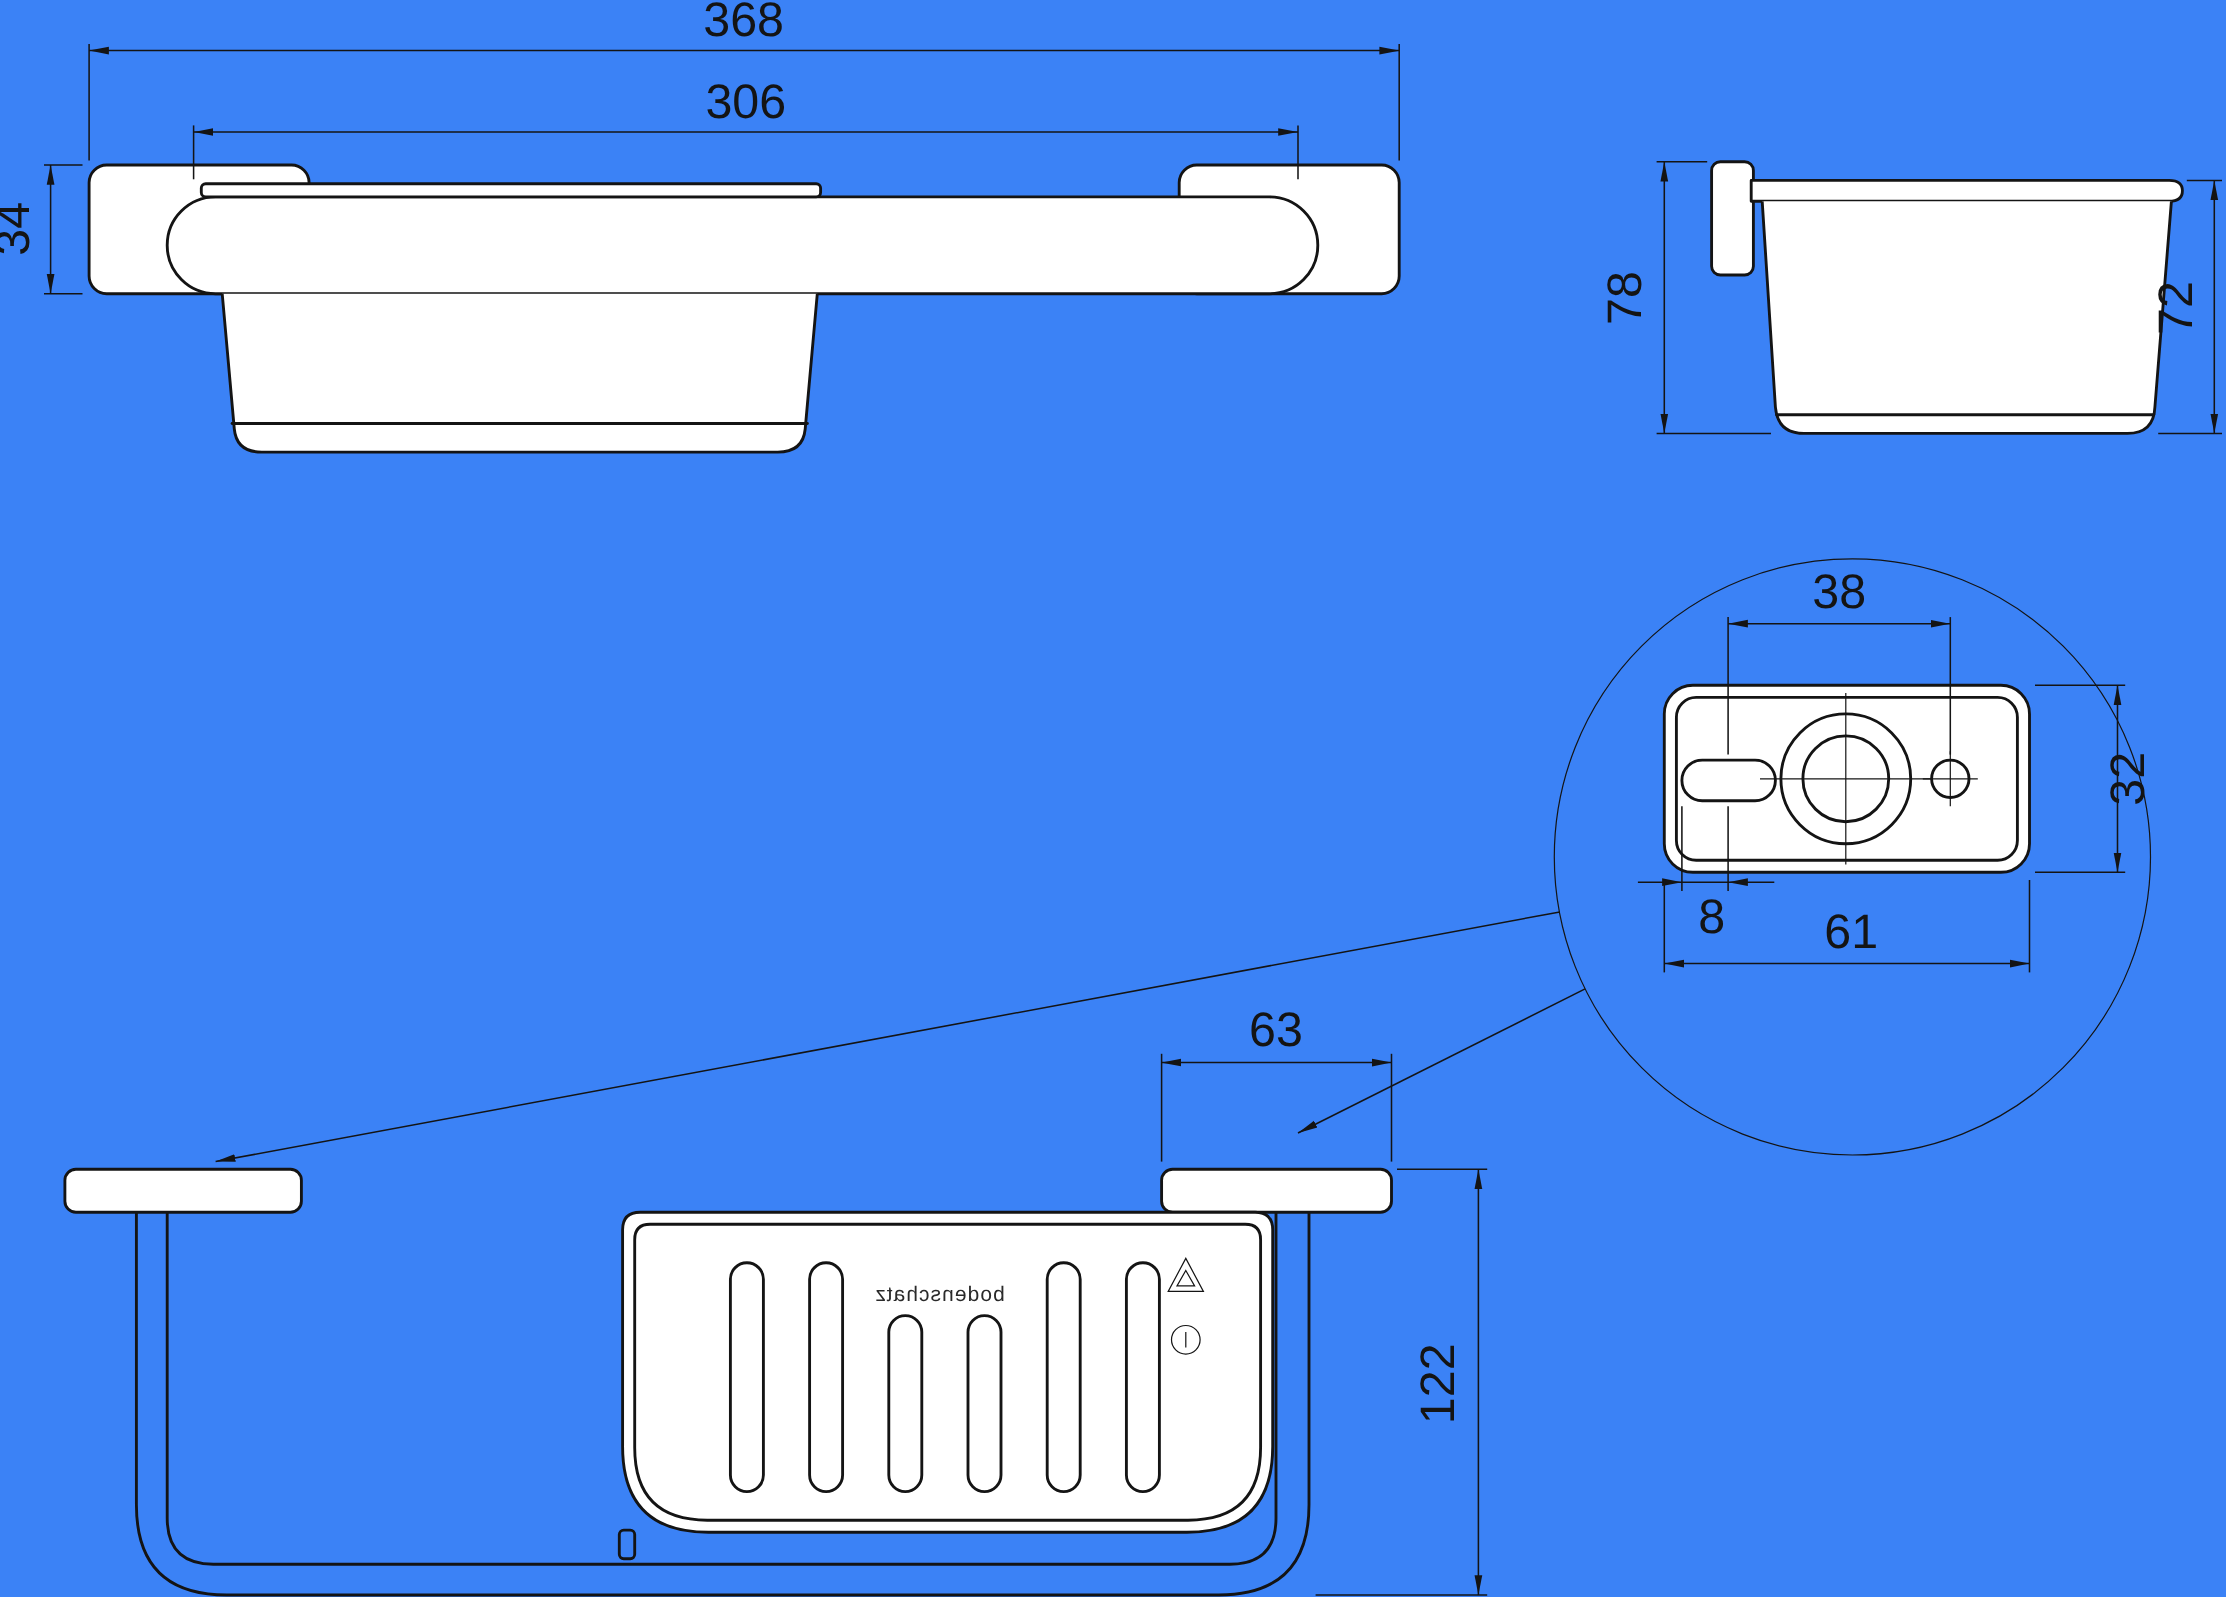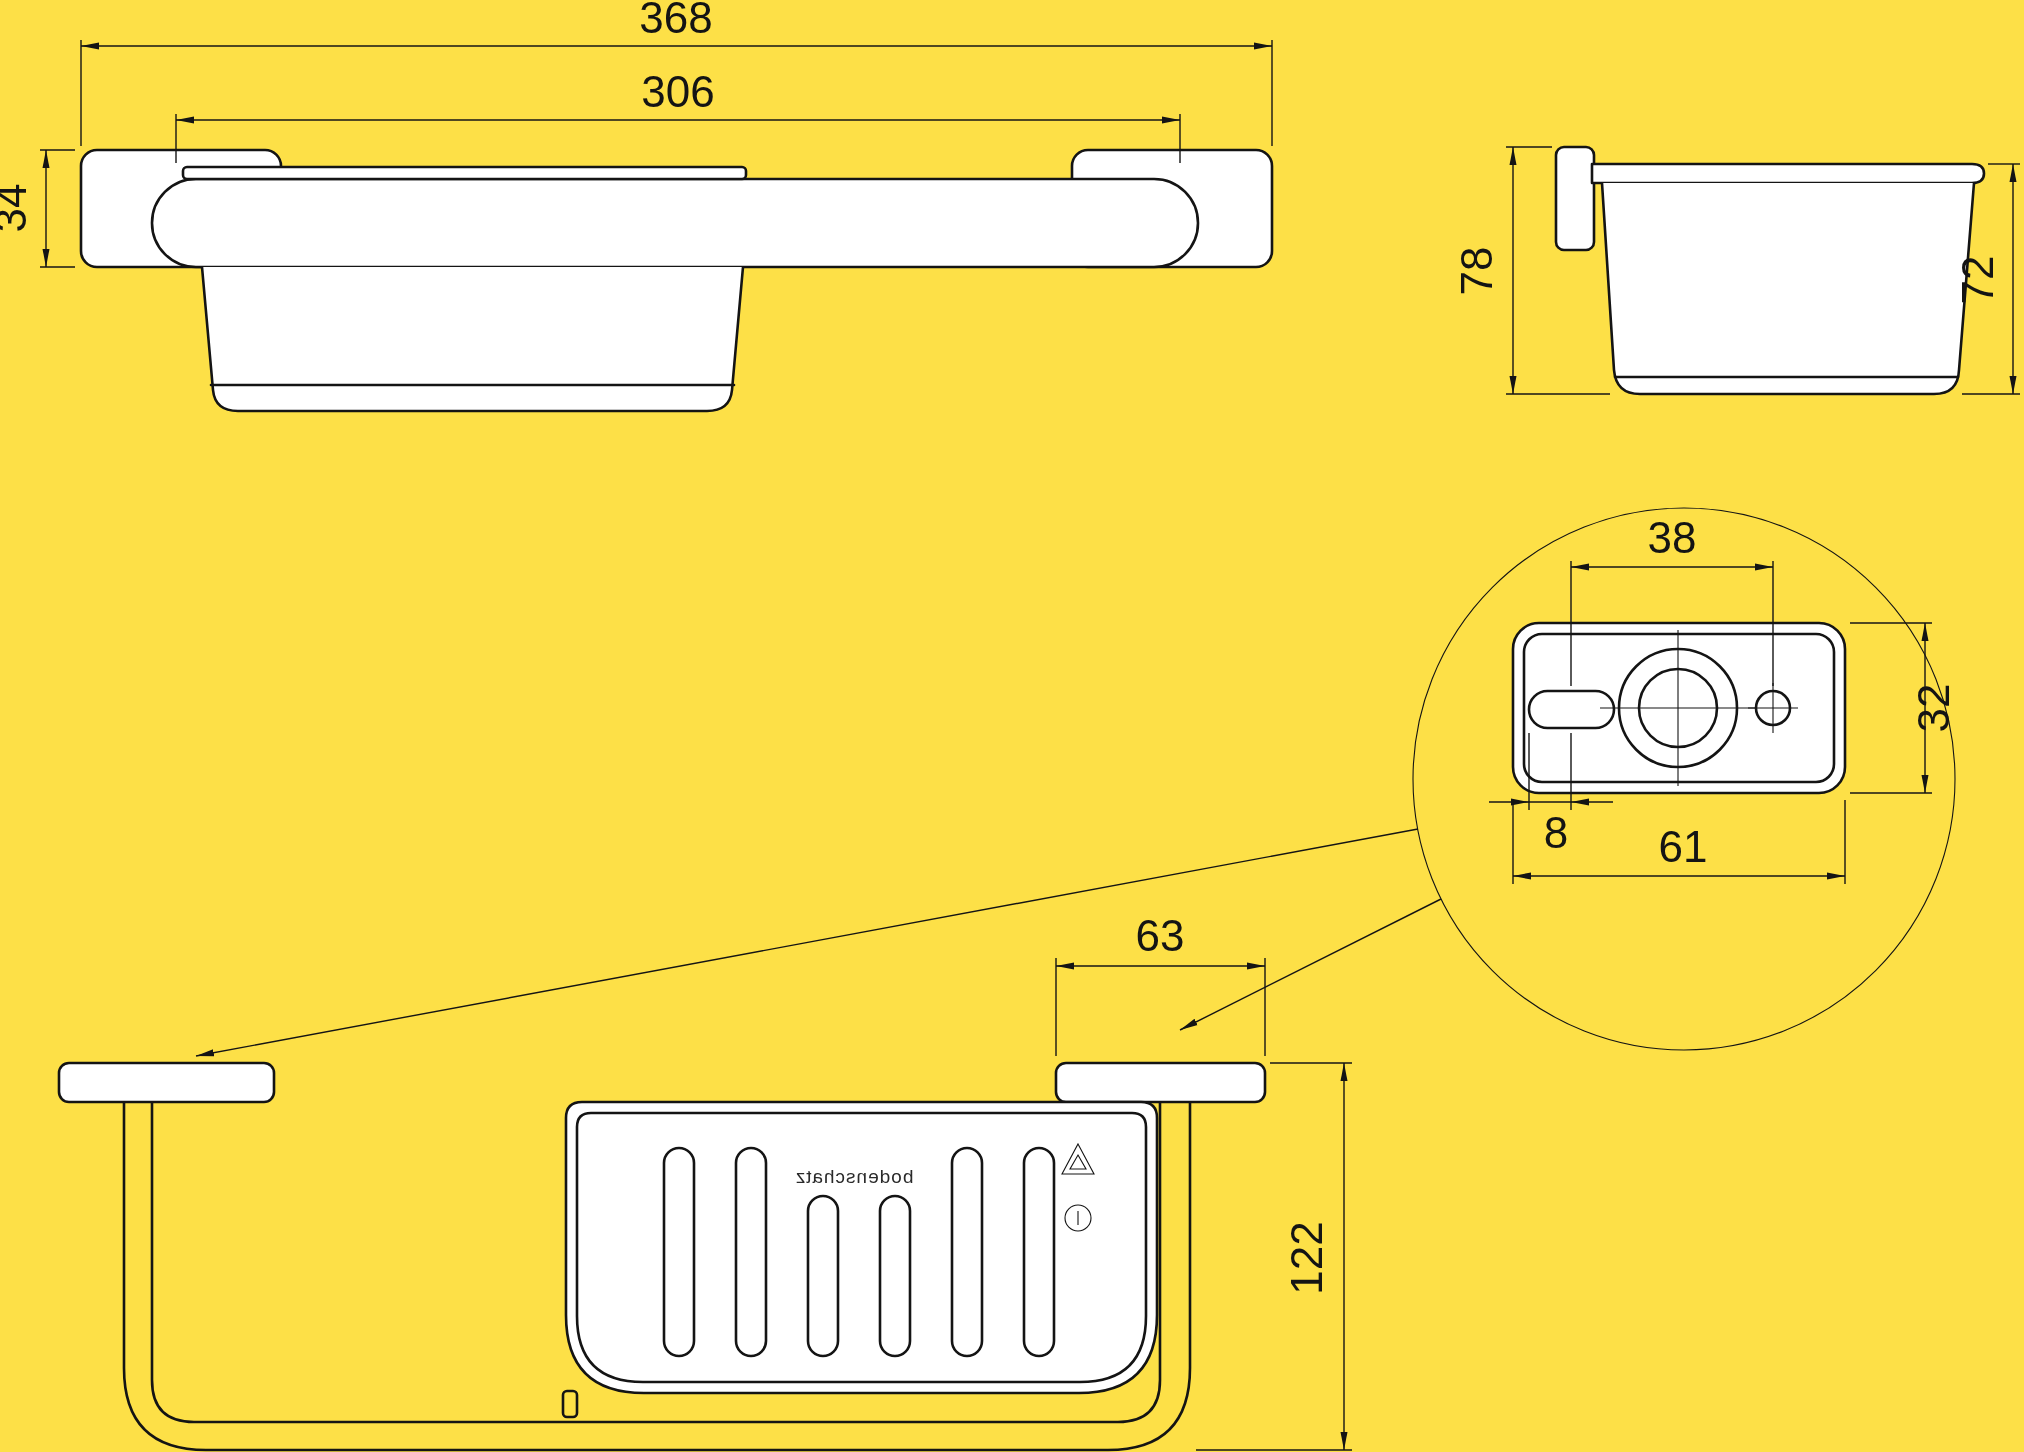--- a/index.html
+++ b/index.html
@@ -1,17 +1,17 @@
 <!DOCTYPE html>
 <html><head>
 <meta charset="utf-8">
 <title>Technical Drawing</title>
 <style>
   html,body{margin:0;padding:0;background:#ffffff}
-  .canvas{width:2024px;height:1452px;position:relative;background:#fde047}
+  .canvas{width:2024px;height:1452px;position:relative;background:#3b82f6}
   svg{display:block}
   .geo{fill:none;stroke:#141414;stroke-width:2.6;stroke-linejoin:round;stroke-linecap:round}
   .geow{fill:#ffffff;stroke:#141414;stroke-width:2.6;stroke-linejoin:round}
   .dim{stroke:#141414;stroke-width:1.4;fill:none}
   .thin{stroke:#141414;stroke-width:1.1;fill:none}
   .dimtxt{font-family:"Liberation Sans",sans-serif;font-size:44px;fill:#141414;text-anchor:middle}
   .smalltxt{font-family:"Liberation Sans",sans-serif;font-size:19px;fill:#2a2a2a;text-anchor:middle;letter-spacing:1px}
 </style>
 </head>
 <body>

